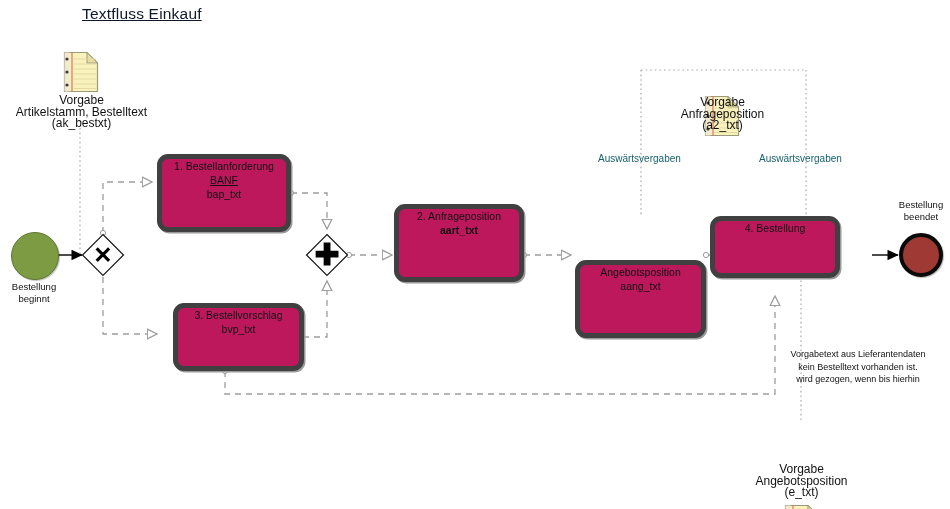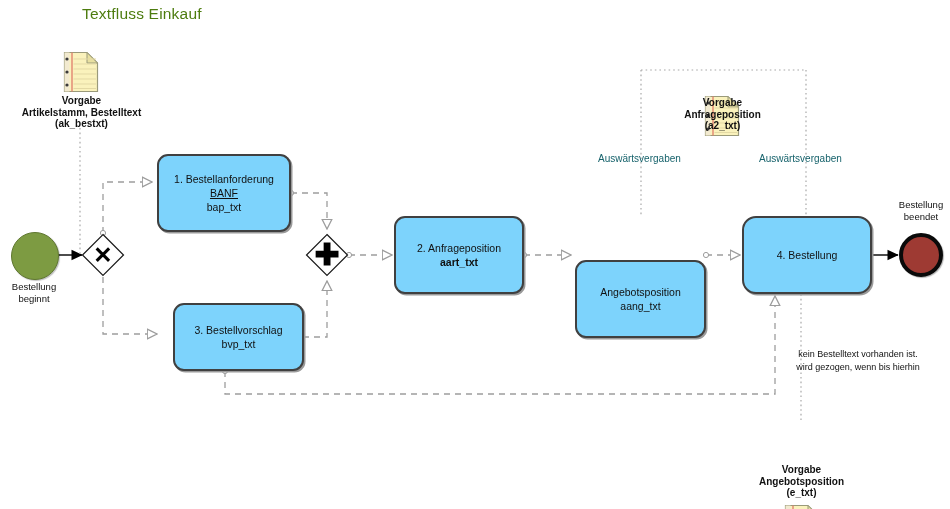--- a/index.html
+++ b/index.html
@@ -6,35 +6,35 @@
   body{
     width:950px;height:509px;background:#ffffff;
     font-family:"Liberation Sans",sans-serif;
     color:#000;overflow:hidden;position:relative;
   }
   #canvas{position:absolute;left:0;top:0;width:950px;height:509px;}
   .abs{position:absolute;}
 
   
   #title{
-    left:82px;top:5px;font-size:15.5px;color:#4d7c0f;
-    letter-spacing:.2px;white-space:nowrap;
+    left:82px;top:5px;font-size:15.5px;color:#0f172a;
+    letter-spacing:.2px;white-space:nowrap;text-decoration:underline;
   }
 
   
   #wires{position:absolute;left:0;top:0;width:950px;height:509px;pointer-events:none;}
 
   
   .task{
     box-sizing:border-box;
-    background:#7dd3fc;
-    border:2px solid #404040;
+    background:#be185d;
+    border:5px solid #404040;
     border-radius:11px;
     box-shadow:1.5px 1.5px 0 0 #9a9a9a;
-    display:flex;align-items:center;justify-content:center;text-align:center;
+    display:flex;justify-content:center;text-align:center;
     font-size:10.5px;line-height:14px;color:#111;
   }
   .task span{display:block;padding:0 6px;}
 
   
   .gateway{width:44px;height:44px;}
   .gw-glyph{
     position:absolute;left:0;top:0;width:44px;height:44px;
     display:flex;align-items:center;justify-content:center;
     font-size:23px;font-weight:bold;line-height:1;color:#000;
@@ -54,21 +54,21 @@
     box-sizing:border-box;
     box-shadow:1px 1px 1px rgba(0,0,0,.3);
   }
   .ev-label{
     font-size:9.5px;line-height:12px;text-align:center;color:#111;white-space:nowrap;
   }
 
   
   .doc{width:36px;height:42px;position:relative;}
   .doc-label{
-    font-size:10px;line-height:11.5px;text-align:center;color:#111;white-space:nowrap;font-weight:bold;
+    font-size:12px;line-height:11.5px;text-align:center;color:#111;white-space:nowrap;
   }
 
   
   .edge-label{
     font-size:10px;line-height:12px;color:#16626b;white-space:nowrap;
   }
   .note-text{
     font-size:9px;line-height:12.5px;color:#111;text-align:center;white-space:nowrap;
   }
 </style>
@@ -153,35 +153,35 @@
     </span>
   </div>
 
   <div class="abs task" style="left:161px;top:303px;width:131px;height:68px;margin-left:12px;">
     <span>
       <b style="font-weight:normal;display:block;">3. Bestellvorschlag</b>
       <b style="font-weight:normal;display:block;">bvp_txt</b>
     </span>
   </div>
 
-  <div class="abs task" style="left:394px;top:216px;width:130px;height:78px;">
+  <div class="abs task" style="left:394px;top:204px;width:130px;height:78px;">
     <span>
       <b style="font-weight:normal;display:block;">2. Anfrageposition</b>
       <b style="font-weight:bold;display:block;">aart_txt</b>
     </span>
   </div>
 
   <div class="abs task" style="left:575px;top:216px;width:131px;height:78px;margin-top:44px;">
     <span>
       <b style="font-weight:normal;display:block;">Angebotsposition</b>
       <b style="font-weight:normal;display:block;">aang_txt</b>
     </span>
   </div>
 
-  <div class="abs task" style="left:742px;top:216px;width:130px;height:78px;border-radius:14px;">
+  <div class="abs task" style="left:710px;top:216px;width:130px;height:62px;">
     <span>
       <b style="font-weight:normal;display:block;">4. Bestellung</b>
     </span>
   </div>
 
   <div class="abs ev-end" style="left:899px;top:233px;"></div>
   <div class="abs ev-label" style="left:877px;top:199px;width:88px;">
     <div>Bestellung</div>
     <div>beendet</div>
   </div>
@@ -261,17 +261,18 @@
   <div class="abs doc-label" style="left:720px;top:464px;width:163px;">
     <div>Vorgabe</div>
     <div>Angebotsposition</div>
     <div>(e_txt)</div>
   </div>
 
   <div class="abs edge-label" style="left:598px;top:153px;">Auswärtsvergaben</div>
   <div class="abs edge-label" style="left:759px;top:153px;">Auswärtsvergaben</div>
 
   <div class="abs note-text" style="left:778px;top:348px;width:160px;">
+    <div>Vorgabetext aus Lieferantendaten</div>
     <div>kein Bestelltext vorhanden ist.</div>
     <div>wird gezogen, wenn bis hierhin</div>
   </div>
 
 </div>
 
 </body></html>

